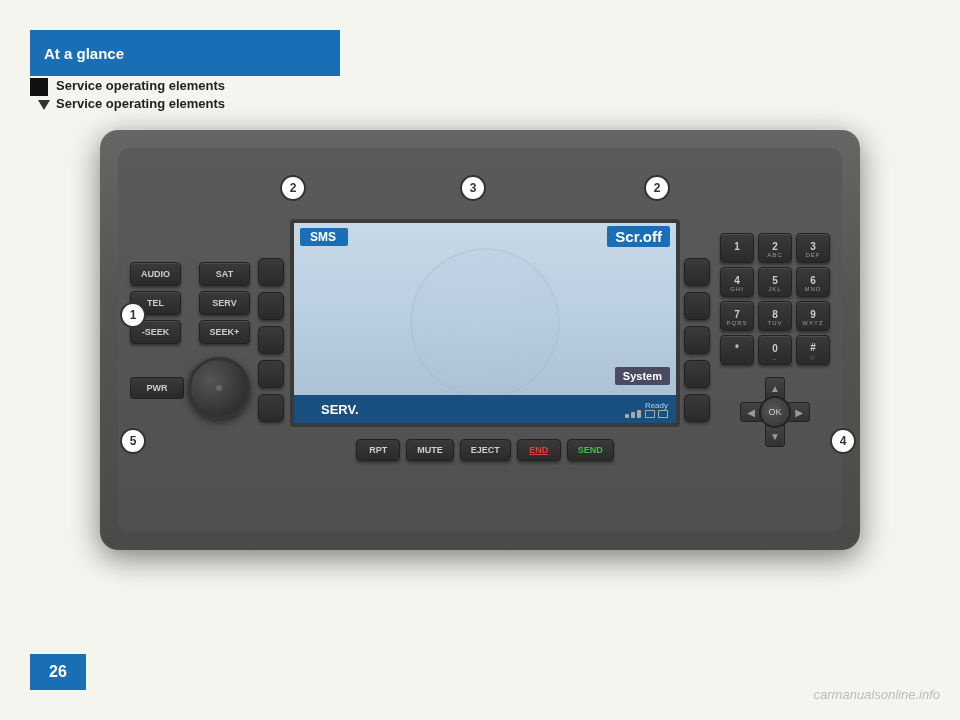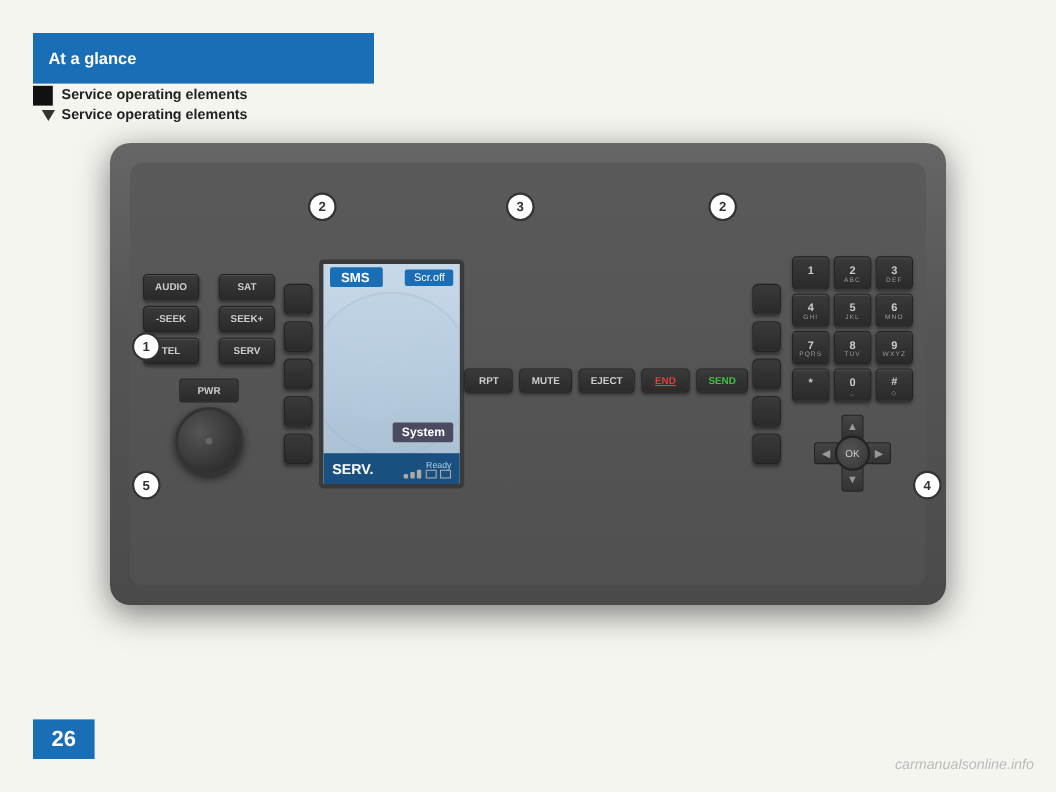--- a/index.html
+++ b/index.html
@@ -75,21 +75,21 @@
       bottom: 30px;
       left: 30px;
       width: 56px;
       height: 36px;
       background: #1a6eb5;
       display: flex;
       align-items: center;
       justify-content: center;
       color: white;
       font-weight: bold;
-      font-size: 20px;
+      font-size: 16px;
     }
 
     
     .watermark {
       position: absolute;
       bottom: 18px;
       right: 20px;
       color: #bbb;
       font-size: 13px;
       font-style: italic;
@@ -152,21 +152,21 @@
       justify-content: center;
       cursor: pointer;
       box-shadow: 0 2px 3px rgba(0,0,0,0.4), inset 0 1px 0 rgba(255,255,255,0.1);
     }
 
     .btn-row .btn { width: 54px; }
 
     
     .knob-container {
       display: flex;
-      flex-direction: column;
+      flex-direction: row;
       align-items: center;
       margin-top: 8px;
       gap: 4px;
     }
 
     .pwr-btn {
       width: 54px;
       height: 22px;
       background: linear-gradient(180deg, #3a3a3a 0%, #2a2a2a 100%);
       color: #ccc;
@@ -225,21 +225,21 @@
       background: linear-gradient(180deg, #3a3a3a 0%, #2a2a2a 100%);
       border-radius: 5px;
       border: 1px solid #222;
       box-shadow: 0 2px 3px rgba(0,0,0,0.4);
     }
 
     
     .screen-wrapper {
       flex: 1;
       display: flex;
-      flex-direction: row;
+      flex-direction: column;
       align-items: center;
       gap: 0;
     }
 
     .screen-bezel {
       background: #3a3a3a;
       border-radius: 4px;
       padding: 4px;
       width: 100%;
     }
@@ -284,22 +284,22 @@
       font-size: 12px;
       font-weight: bold;
       padding: 2px 10px;
       border-radius: 2px;
       min-width: 48px;
     }
 
     .scroff-btn {
       background: #1a6eb5;
       color: white;
-      font-size: 10px;
-      font-weight: normal;
+      font-size: 15px;
+      font-weight: bold;
       padding: 2px 8px;
       border-radius: 2px;
     }
 
     
     .system-btn {
       position: absolute;
       bottom: 38px;
       right: 6px;
       background: #4a4a60;
@@ -321,20 +321,21 @@
       display: flex;
       align-items: center;
       justify-content: space-between;
       padding: 0 8px;
     }
 
     .serv-label {
       color: white;
       font-size: 13px;
       font-weight: bold;
+      margin-left: 19px;
     }
 
     .ready-area {
       display: flex;
       flex-direction: column;
       align-items: flex-end;
     }
 
     .ready-text {
       color: #aad0f0;
@@ -527,26 +528,26 @@
 
 <div class="device">
   <div class="device-inner">
 
     <div class="left-panel">
       <div class="btn-row">
         <div class="btn">AUDIO</div>
         <div class="btn">SAT</div>
       </div>
       <div class="btn-row">
+        <div class="btn">TEL</div>
+        <div class="btn">SERV</div>
+      </div>
+      <div class="btn-row">
         <div class="btn">-SEEK</div>
         <div class="btn">SEEK+</div>
-      </div>
-      <div class="btn-row">
-        <div class="btn">TEL</div>
-        <div class="btn">SERV</div>
       </div>
 
       <div class="knob-container">
         <div class="pwr-btn">
           <span>PWR</span>
         </div>
         <div class="knob"></div>
       </div>
     </div>
 

